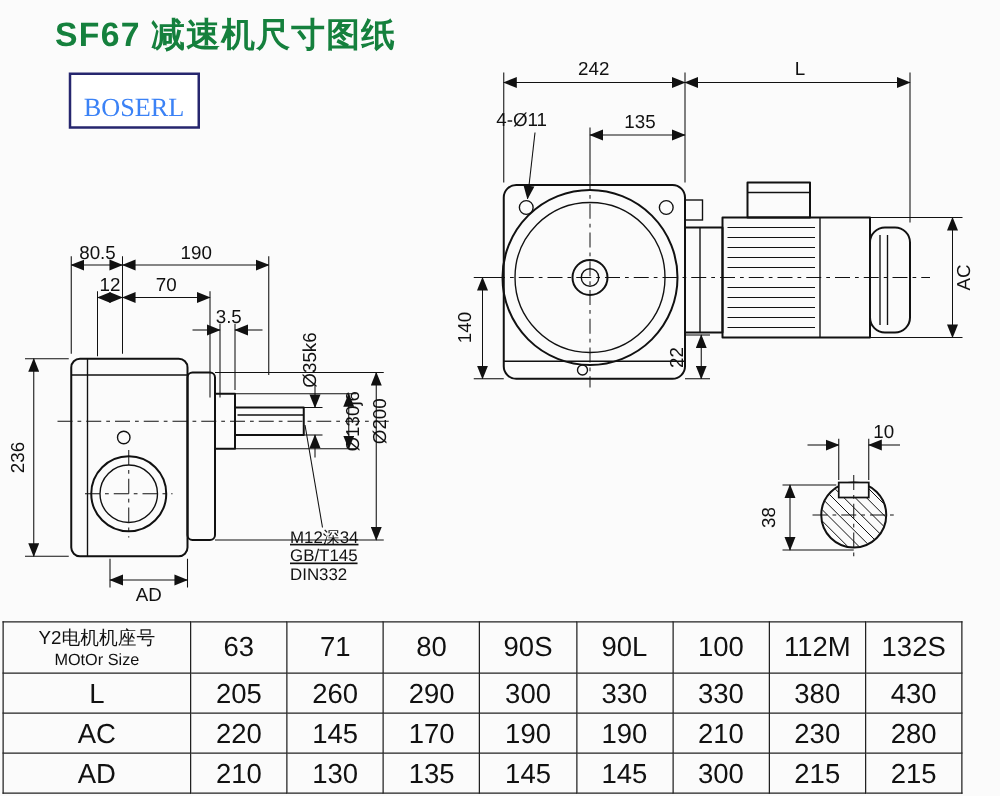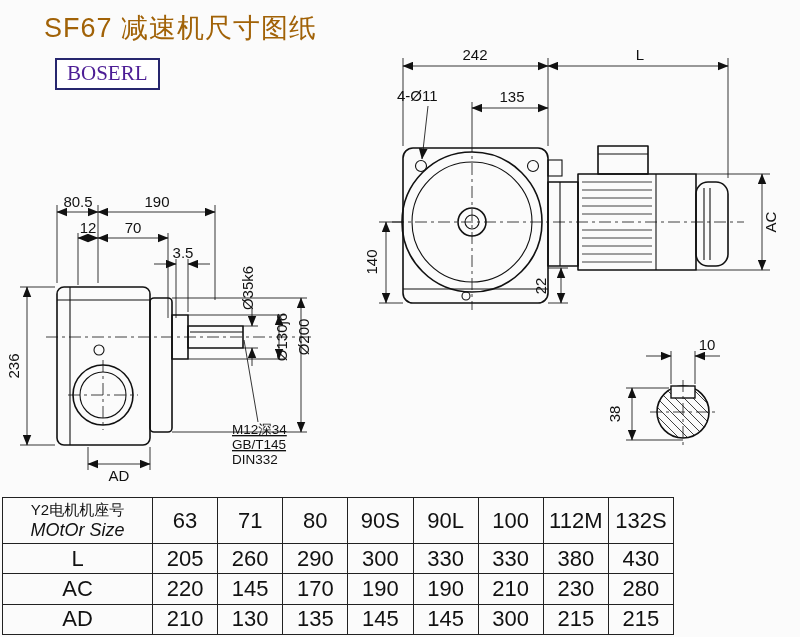--- a/index.html
+++ b/index.html
@@ -1,39 +1,39 @@
 <!DOCTYPE html>
 <html><head>
 <meta charset="utf-8">
 <style>
   html,body{margin:0;padding:0;}
   body{width:800px;height:637px;background:#fbfbfb;font-family:"Liberation Sans",sans-serif;}
   #sheet{position:relative;width:800px;height:637px;background:#fbfbfb;overflow:hidden;}
-  #title{position:absolute;left:44px;top:10px;font-size:27px;font-weight:normal;color:#a16207;letter-spacing:1px;}
-  #logo{position:absolute;left:55px;top:58px;border:2px solid #26266e;color:#4c1d95;background:#ffffff;
-        font-family:"Liberation Serif",serif;font-size:21px;padding:1px 10px 2px 10px;}
+  #title{position:absolute;left:44px;top:10px;font-size:27px;font-weight:bold;color:#15803d;letter-spacing:1px;}
+  #logo{position:absolute;left:55px;top:58px;border:2px solid #26266e;color:#3b82f6;background:#ffffff;
+        font-family:"Liberation Serif",serif;font-size:21px;padding:14px 10px 2px 10px;}
   #drawing{position:absolute;left:0;top:0;}
   
   .obj{fill:none;stroke:#111;stroke-width:1.6;stroke-linejoin:round;}
   .obj2{fill:none;stroke:#111;stroke-width:1.1;}
   .thin{fill:none;stroke:#111;stroke-width:0.85;}
   .cl{fill:none;stroke:#111;stroke-width:0.8;stroke-dasharray:12 4 3 4;}
   .hatch line{stroke:#111;stroke-width:0.8;}
   .blank{fill:#fbfbfb;stroke:#111;stroke-width:1.4;}
   .dimt{font-family:"Liberation Sans",sans-serif;font-size:15px;fill:#111;text-anchor:middle;}
   .start{text-anchor:start;}
   .note{font-family:"Liberation Sans",sans-serif;font-size:13.5px;fill:#111;text-anchor:start;}
   .u{text-decoration:underline;}
   
   #spec-table{position:absolute;left:2px;top:497px;}
-  table{border-collapse:collapse;table-layout:fixed;width:672px;height:138px;background:#fbfbfb;}
+  table{border-collapse:collapse;table-layout:fixed;width:768px;height:138px;background:#fbfbfb;}
   th,td{border:1px solid #222;text-align:center;vertical-align:middle;color:#111;font-weight:normal;
         font-size:22px;padding:0;}
   th.hd1{font-size:15px;}
-  .sub{font-size:18px;font-style:italic;}
+  .sub{font-size:13px;}
   col.c0{width:150px;}
 </style>
 </head>
 <body>
 
 <div id="sheet">
 
   <div id="title">SF67 减速机尺寸图纸</div>
   <div id="logo">BOSERL</div>
 

